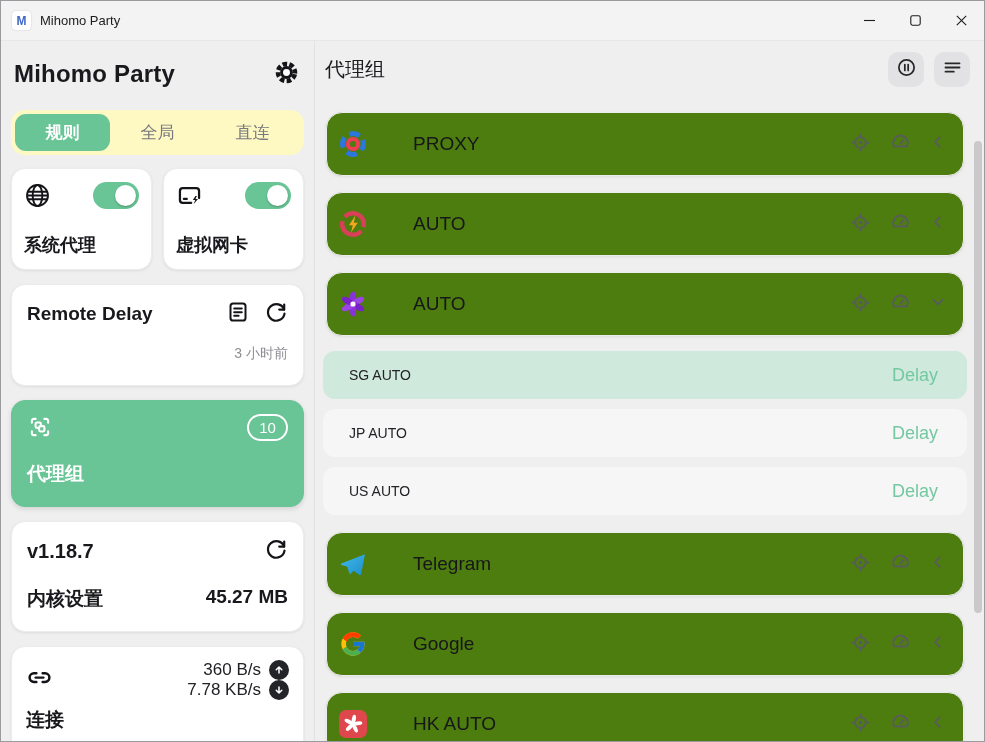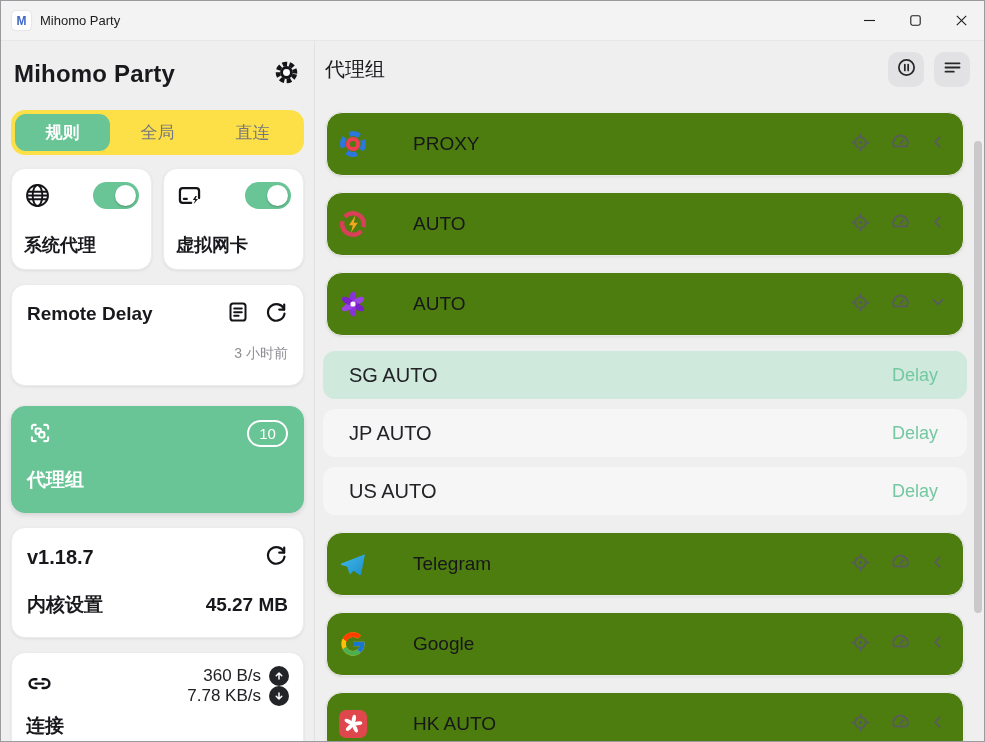--- a/index.html
+++ b/index.html
@@ -18,48 +18,48 @@
   
   .app { flex:1; display:flex; min-height:0; }
   .sidebar { width:314px; flex:0 0 314px; border-right:1px solid #e2e2e5; padding:12px 10px 0 10px; overflow:hidden; }
   .main { flex:1; position:relative; overflow:hidden; }
 
   
   .side-header { display:flex; align-items:center; justify-content:space-between; padding:2px 4px 0 3px; height:40px; }
   .side-title { font-size:24px; font-weight:800; letter-spacing:.2px; }
   .icon-btn { background:none; border:none; cursor:pointer; color:#1b1b1f; display:flex; align-items:center; justify-content:center; }
 
-  .mode-tabs { margin-top:17px; background:#fde047; border-radius:14px; height:45px; display:flex; align-items:center; padding:4px; }
+  .mode-tabs { margin-top:17px; background:#fef9c3; border-radius:14px; height:45px; display:flex; align-items:center; padding:4px; }
   .mode-tab { flex:1; height:37px; display:flex; align-items:center; justify-content:center; font-size:17px; color:#77777e; border-radius:11px; cursor:pointer; }
   .mode-tab.active { background:var(--accent); color:#fff; font-weight:700; }
 
   .card { background:#fff; border-radius:14px; box-shadow:0 1px 3px rgba(0,0,0,.08); border:1px solid #ececee; }
 
   .toggle-row { display:flex; gap:11px; margin-top:13px; }
   .toggle-card { flex:1; height:102px; padding:13px 12px; }
   .toggle-card .top { display:flex; align-items:flex-start; justify-content:space-between; }
   .toggle-card .label { margin-top:20px; font-size:18px; font-weight:700; }
   .switch { width:46px; height:27px; border-radius:14px; background:var(--accent); position:relative; cursor:pointer; flex:0 0 auto; }
   .switch .knob { position:absolute; top:3px; right:3px; width:21px; height:21px; border-radius:50%; background:#fff; box-shadow:0 1px 2px rgba(0,0,0,.25); }
 
   .profile-card { margin-top:14px; height:102px; padding:15px 15px; }
   .profile-card .row1 { display:flex; align-items:center; justify-content:space-between; }
   .profile-title { font-size:19px; font-weight:700; }
   .profile-icons { display:flex; align-items:center; gap:14px; color:#1b1b1f; }
   .profile-updated { margin-top:17px; text-align:right; font-size:14px; color:#8e8e95; }
 
-  .group-card { margin-top:20px; height:107px; padding:13px 15px; background:var(--accent); border:1px solid var(--accent); color:#fff; cursor:pointer; border-radius:14px; box-shadow:0 2px 5px rgba(0,0,0,.12); }
+  .group-card { margin-top:14px; height:107px; padding:13px 15px; background:var(--accent); border:1px solid var(--accent); color:#fff; cursor:pointer; border-radius:14px; box-shadow:0 2px 5px rgba(0,0,0,.12); }
   .group-card .top { display:flex; align-items:flex-start; justify-content:space-between; }
   .badge { min-width:41px; height:27px; border:2px solid #fff; border-radius:14px; display:flex; align-items:center; justify-content:center; font-size:15px; padding:0 8px; }
   .group-card .label { margin-top:17px; font-size:19px; font-weight:700; }
 
   .core-card { margin-top:14px; height:111px; padding:15px 15px; }
   .core-card .row1 { display:flex; align-items:center; justify-content:space-between; }
   .core-version { font-size:20px; font-weight:700; }
-  .core-card .row2 { margin-top:21px; display:flex; align-items:center; justify-content:space-between; }
+  .core-card .row2 { margin-top:21px; display:flex; align-items:flex-start; justify-content:space-between; }
   .core-label { font-size:19px; font-weight:700; }
   .core-mem { font-size:19px; font-weight:700; }
 
   .conn-card { margin-top:14px; height:112px; padding:13px 14px; }
   .conn-top { display:flex; justify-content:space-between; }
   .conn-speeds { display:flex; flex-direction:column; }
   .speed-line { display:flex; align-items:center; justify-content:flex-end; gap:8px; font-size:17px; color:#222226; }
   .circ { width:20px; height:20px; border-radius:50%; background:#222428; display:flex; align-items:center; justify-content:center; }
   .conn-label { margin-top:7px; font-size:19px; font-weight:700; }
 
@@ -71,21 +71,21 @@
 
   .list { padding:15px 20px 0 11px; }
   .proxy-row { height:64px; border-radius:16px; background:#4d7c0f; border:1px solid #ececee; box-shadow:0 1px 3px rgba(0,0,0,.08); display:flex; align-items:center; padding:0 17px 0 12px; margin-bottom:16px; cursor:pointer;gap:32px; }
   .proxy-row .g-icon { width:28px; height:28px; flex:0 0 28px; display:flex; align-items:center; justify-content:center; }
   .proxy-row .g-name { margin-left:14px; font-size:19px; color:#17171a; }
   .row-actions { margin-left:auto; display:flex; align-items:center; gap:19px; color:#5a5a62; }
   .row-actions .chev { color:#5a5a62; }
 
   .sub-row { height:48px; border-radius:12px; background:#f6f6f7; display:flex; align-items:center; padding:0 29px 0 26px; margin:0 -3px 10px -3px; cursor:pointer; }
   .sub-row.selected { background:var(--accent-light); }
-  .sub-name { font-size:20px; color:#222227; }
+  .sub-name { font-size:14px; color:#222227; }
   .sub-delay { margin-left:auto; font-size:18px; color:var(--delay-color); }
   .gap-lg { margin-bottom:17px !important; }
 
   .scroll-thumb { position:absolute; right:2px; top:100px; width:8px; height:472px; border-radius:4px; background:#c9c9cb; }
 </style>
 </head>
 <body>
 
 <div class="window" style="--accent:#69c496; --accent-light:#cfe9dc; --delay-color:#74c8a2;">
 

